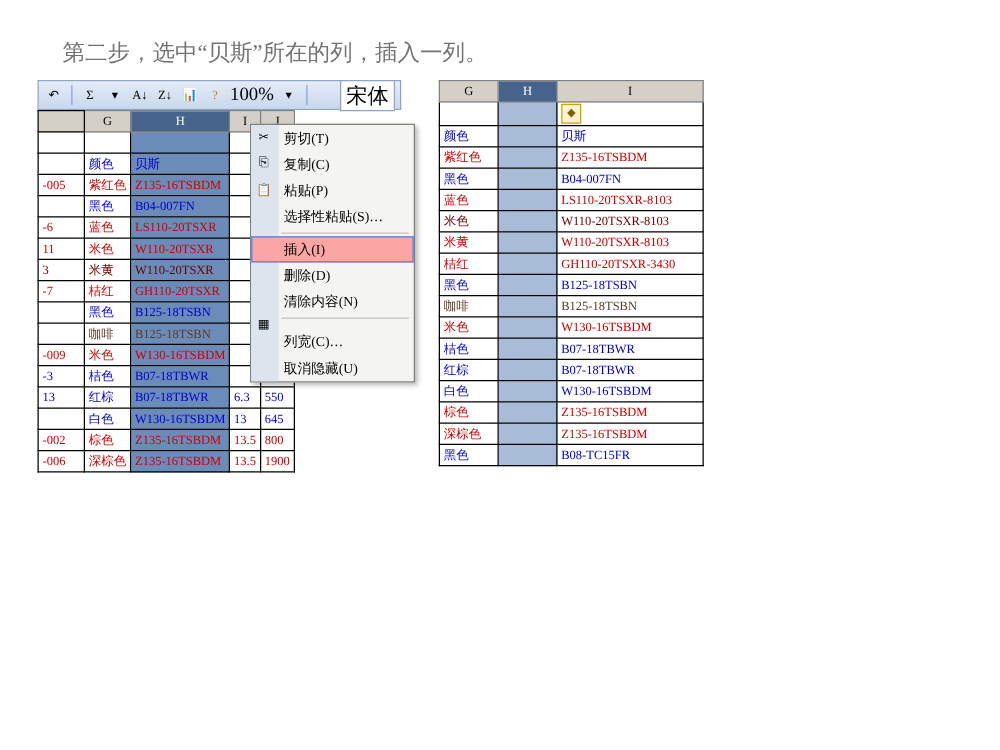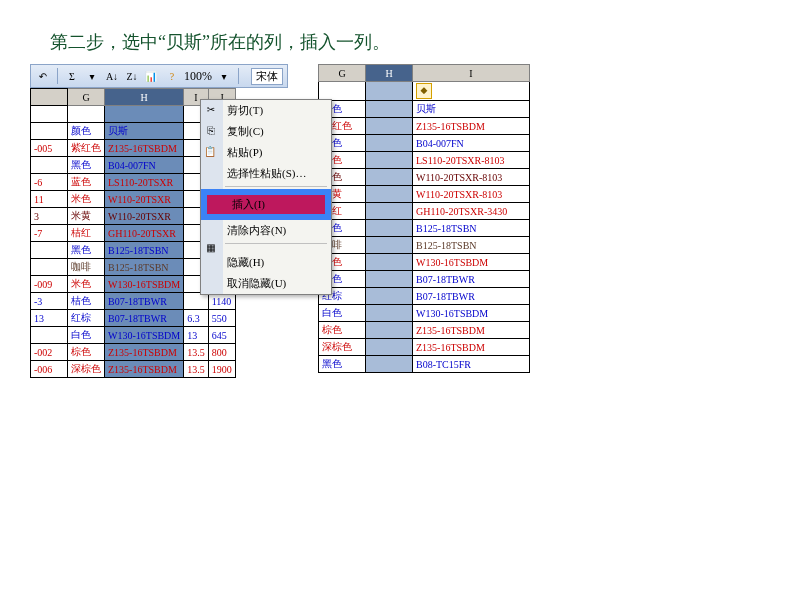--- a/index.html
+++ b/index.html
@@ -1,40 +1,40 @@
 <!DOCTYPE html>
 <html><head>
 <meta charset="utf-8">
 <style>
 body{margin:0;padding:0;width:800px;height:600px;background:#fff;font-family:"SimSun",serif;font-size:12px;overflow:hidden}
-.instruction{padding:30px 50px 10px;font-size:18px;color:#14532d}
+.instruction{padding:30px 50px 10px;font-size:18px;color:#737373}
 .screenshots{display:flex;gap:30px;padding:0 0 0 30px}
 .shot{position:relative}
 
 .xltable{border-collapse:collapse;font-size:10px}
 .xltable td,.xltable th{border:1px solid #000;padding:1px 3px;height:14px;white-space:nowrap}
 .xltable .colhdr{background:#d4d0c8;text-align:center;font-weight:normal;border:1px solid #808080}
 .xltable .colhdr.sel{background:#46638c;color:#fff}
 .rowhdr{background:#d4d0c8;text-align:center;border:1px solid #808080;min-width:30px}
 .blue{color:#0000cc}
 .red{color:#cc0000}
 .darkred{color:#660000}
 .brown{color:#5b3a29}
 .selcol{background:#6b8cb8}
 
 .toolbar{display:flex;align-items:center;height:22px;background:linear-gradient(#e4ecf7,#c8d8ee);border:1px solid #8ba4c8;font-size:10px;gap:4px;padding:0 4px}
 .tb-btn{width:16px;height:16px;display:inline-flex;align-items:center;justify-content:center}
 .tb-sep{width:1px;height:16px;background:#8ba4c8;margin:0 2px}
-.tb-pct{font-size:12px}
-.fontbox{border:1px solid #8ba4c8;background:#fff;padding:0 4px;font-size:11px;margin-left:6px}
+.tb-pct{font-size:15px}
+.fontbox{border:1px solid #8ba4c8;background:#fff;padding:0 4px;font-size:17px;margin-left:20px}
 
 .ctxmenu{position:absolute;left:170px;top:35px;width:130px;background:#f4f4f0;border:1px solid #808080;box-shadow:2px 2px 4px rgba(0,0,0,.3);font-size:11px;z-index:10}
 .ctxmenu .iconcol{position:absolute;left:0;top:0;bottom:0;width:22px;background:#dde4ee}
 .ctxitem{position:relative;padding:3px 8px 3px 26px;display:flex;align-items:center;gap:4px}
-.ctxitem.hl{background:#be185d;border:6px solid #3b82f6;padding:2px 7px 2px 25px}
+.ctxitem.hl{background:#fca5a5;border:1px solid #3b82f6;padding:2px 7px 2px 25px}
 .ctxsep{height:1px;background:#c0c0c0;margin:2px 4px 2px 24px}
 .ctxicon{position:absolute;left:3px;width:14px;height:14px;font-size:10px;text-align:center}
 
 .shot2 .xltable td{min-width:40px}
 .shot2 .newcol{background:#a8bcd8;width:30px}
 .smarttag{display:inline-block;width:14px;height:14px;border:1px solid #d4a000;background:#fff4cc;font-size:9px;text-align:center;line-height:13px;color:#806000}
 </style>
 </head>
 <body>
 
@@ -199,28 +199,31 @@
             <span>粘贴(P)</span>
           </div>
           <div class="ctxitem">
             <span>选择性粘贴(S)…</span>
           </div>
           <div class="ctxsep"></div>
           <div class="ctxitem hl">
             <span>插入(I)</span>
           </div>
           <div class="ctxitem">
+            <span>删除(D)</span>
+          </div>
+          <div class="ctxitem">
             <span>清除内容(N)</span>
           </div>
           <div class="ctxsep"></div>
           <div class="ctxitem">
             <span class="ctxicon">▦</span>
           </div>
           <div class="ctxitem">
-            <span>隐藏(H)</span>
+            <span>列宽(C)…</span>
           </div>
           <div class="ctxitem">
             <span>取消隐藏(U)</span>
           </div>
         </div>
     </div>
   </div>
 
   <div class="shot shot2">
     <table class="xltable">

